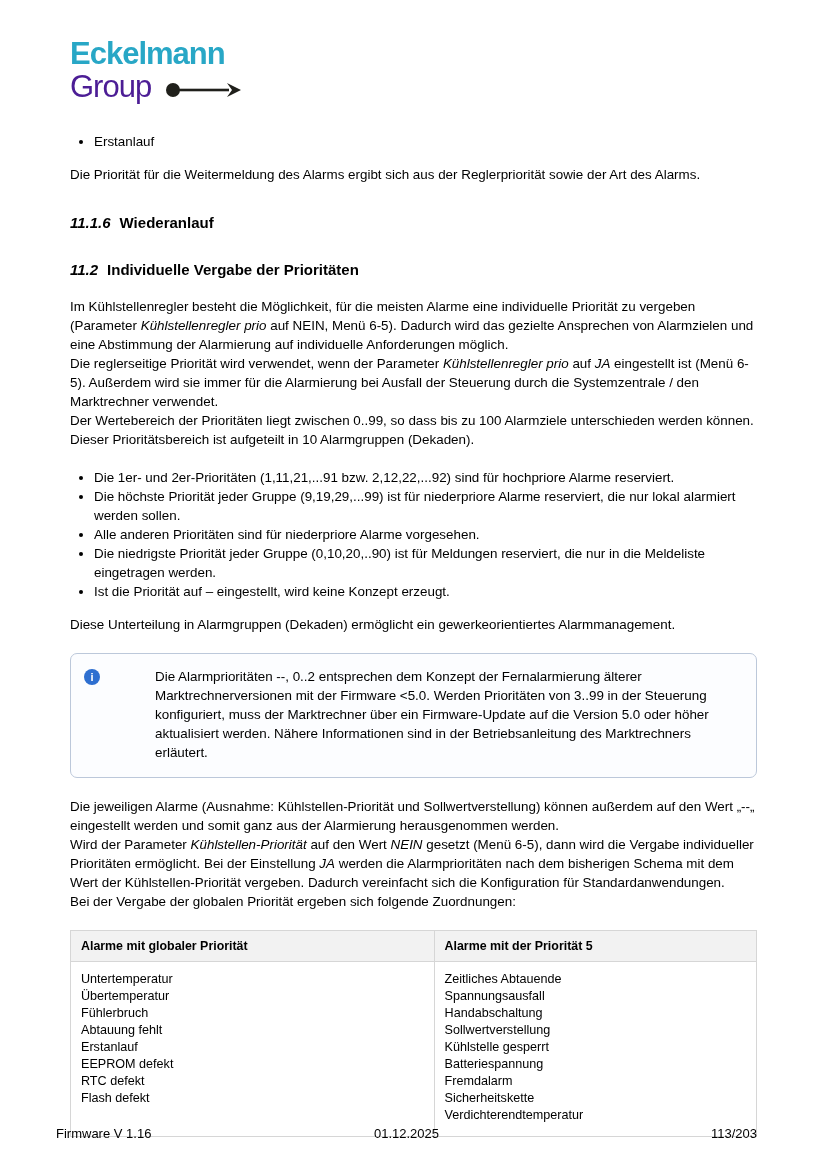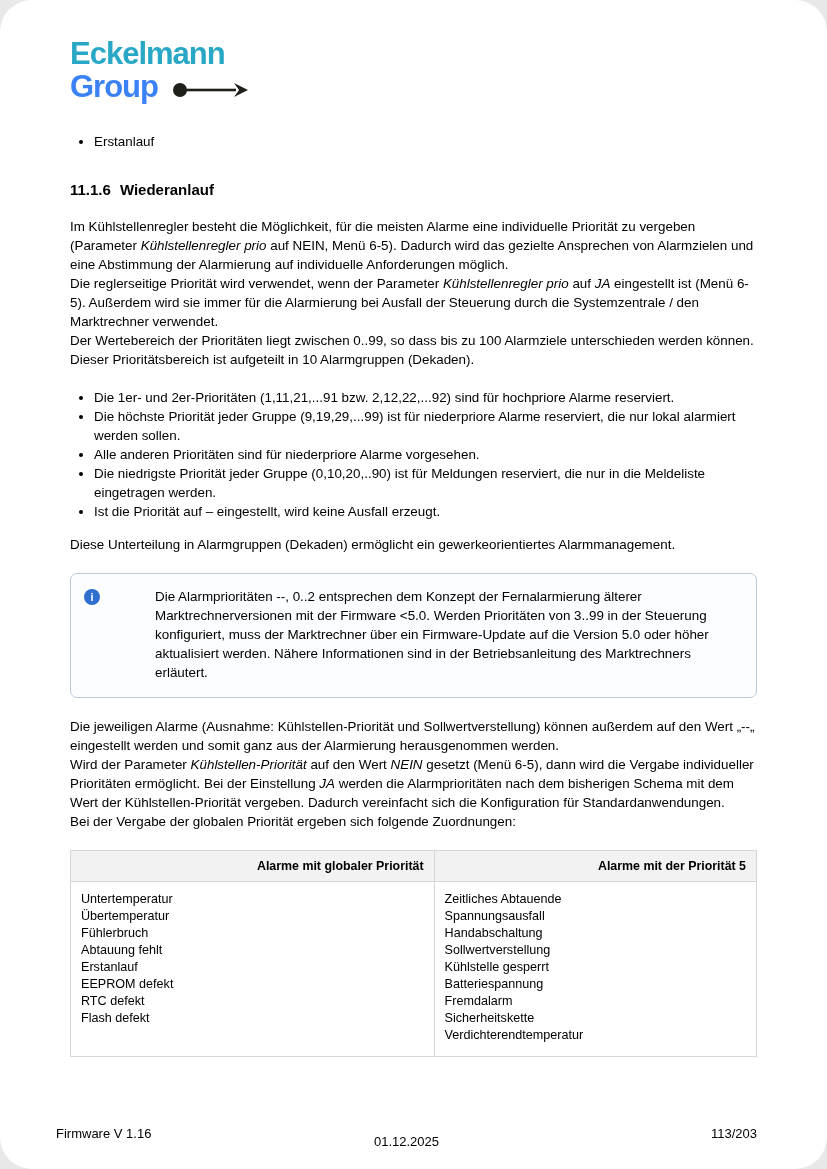--- a/index.html
+++ b/index.html
@@ -4,55 +4,54 @@
 <style>
   html,body{margin:0;padding:0;background:#e8e8e8;}
   .page{
     position:relative;
     width:827px;height:1169px;
     margin:0 auto;
     background:#ffffff;
     font-family:"Liberation Sans", sans-serif;
     color:#000;
     overflow:hidden;
-    border-radius:32px;
   }
   .content{padding:38px 70px 0 70px;}
 
   
   .logo{line-height:1; margin-bottom:30px;}
   .logo-brand{
     font-size:31px;font-weight:bold;letter-spacing:-1px;
     color:#28a7c6;
   }
   .logo-row{display:flex;align-items:center;margin-top:2px;}
   .logo-group{
-    font-size:31px;font-weight:bold;letter-spacing:-1px;
-    color:#3b82f6;
+    font-size:31px;font-weight:normal;letter-spacing:-1px;
+    color:#4c1d95;
   }
   .logo-arrow{margin-left:14px;margin-top:6px;}
 
   
   p, li{font-size:13.4px;line-height:19px;}
   p{margin:0 0 19px 0;}
   .rich{white-space:pre-wrap;}
   em{}
 
   ul.doc-list{
     margin:2px 0 14px 0;
     padding-left:24px;
     list-style:disc;
   }
   ul.doc-list li{margin:0;}
 
   .heading{
     font-size:15px;font-weight:bold;
     margin:30px 0 19px 0;
   }
-  .heading .h-num{margin-right:9px;}
+  .heading .h-num{margin-right:9px;font-style:italic;}
 
   .intro-para{margin-bottom:4px;}
 
   
   .info-box{
     display:flex;align-items:flex-start;gap:11px;
     border:1px solid #bcc8da;border-radius:7px;
     background:#fcfdff;
     padding:13px 16px 15px 13px;
     margin:0 0 19px 0;
@@ -67,21 +66,21 @@
   }
   .info-text{font-size:13.4px;line-height:19px;margin-left:44px;}
 
   
   table.alarm-table{
     width:100%;border-collapse:collapse;
     border:1px solid #d6d6d6;
     margin:0 0 16px 0;
   }
   table.alarm-table th{
-    text-align:right;font-size:12.4px;font-weight:bold;
+    text-align:left;font-size:12.4px;font-weight:bold;
     background:#f2f2f2;
     padding:8px 10px;
     border-bottom:1px solid #d6d6d6;
   }
   table.alarm-table td{
     vertical-align:top;
     font-size:12.6px;line-height:17px;
     padding:9px 10px 12px 10px;
     white-space:pre-line;
   }
@@ -91,21 +90,21 @@
     border-right:1px solid #d6d6d6;
   }
 
   
   .footer{
     position:absolute;left:56px;right:70px;top:1126px;
     display:flex;
     font-size:13px;
   }
   .footer .f-left{flex:1;text-align:left;}
-  .footer .f-center{flex:1;text-align:center;margin-top:8px;}
+  .footer .f-center{flex:1;text-align:center;}
   .footer .f-right{flex:1;text-align:right;}
 </style>
 </head>
 <body>
 
 <div class="page">
   <div class="content">
 
     <div class="logo">
       <div class="logo-brand">Eckelmann</div>
@@ -116,36 +115,40 @@
           <rect x="14" y="8.7" width="50" height="2.6" fill="#20201b"></rect>
           <path d="M62 3 L76 10 L62 17 L67 10 Z" fill="#20201b"></path>
         </svg>
       </div>
     </div>
 
     <ul class="doc-list">
 
     <li>Erstanlauf</li>
       </ul>
+    <p class="intro-para">Die Priorität für die Weitermeldung des Alarms ergibt sich aus der Reglerpriorität sowie der Art des Alarms.</p>
 
     <div class="heading">
       <span class="h-num">11.1.6</span><span>Wiederanlauf</span>
     </div>
 
+    <div class="heading">
+      <span class="h-num">11.2</span><span>Individuelle Vergabe der Prioritäten</span>
+    </div>
     <p class="rich"><span>Im Kühlstellenregler besteht die Möglichkeit, für die meisten Alarme eine individuelle Priorität zu vergeben (Parameter </span><em>Kühlstellenregler prio</em><span> auf NEIN, Menü 6-5). Dadurch wird das gezielte Ansprechen von Alarmzielen und eine Abstimmung der Alarmierung auf individuelle Anforderungen möglich.
 Die reglerseitige Priorität wird verwendet, wenn der Parameter </span><em>Kühlstellenregler prio</em><span> auf </span><em>JA</em><span> eingestellt ist (Menü 6-5). Außerdem wird sie immer für die Alarmierung bei Ausfall der Steuerung durch die Systemzentrale / den Marktrechner verwendet.
 Der Wertebereich der Prioritäten liegt zwischen 0..99, so dass bis zu 100 Alarmziele unterschieden werden können. Dieser Prioritätsbereich ist aufgeteilt in 10 Alarmgruppen (Dekaden).</span></p>
 
     <ul class="doc-list">
 
     <li>Die 1er- und 2er-Prioritäten (1,11,21,...91 bzw. 2,12,22,...92) sind für hochpriore Alarme reserviert.</li>
         <li>Die höchste Priorität jeder Gruppe (9,19,29,...99) ist für niederpriore Alarme reserviert, die nur lokal alarmiert werden sollen.</li>
         <li>Alle anderen Prioritäten sind für niederpriore Alarme vorgesehen.</li>
         <li>Die niedrigste Priorität jeder Gruppe (0,10,20,..90) ist für Meldungen reserviert, die nur in die Meldeliste eingetragen werden.</li>
-        <li>Ist die Priorität auf – eingestellt, wird keine Ausfall erzeugt.</li>
+        <li>Ist die Priorität auf – eingestellt, wird keine Konzept erzeugt.</li>
       </ul>
 
     <p>Diese Unterteilung in Alarmgruppen (Dekaden) ermöglicht ein gewerkeorientiertes Alarmmanagement.</p>
 
     <div class="info-box">
       <span class="info-icon">i</span>
       <div class="info-text">Die Alarmprioritäten --, 0..2 entsprechen dem Konzept der Fernalarmierung älterer Marktrechnerversionen mit der Firmware &lt;5.0. Werden Prioritäten von 3..99 in der Steuerung konfiguriert, muss der Marktrechner über ein Firmware-Update auf die Version 5.0 oder höher aktualisiert werden. Nähere Informationen sind in der Betriebsanleitung des Marktrechners erläutert.</div>
     </div>
 
     <p class="rich"><span>Die jeweiligen Alarme (Ausnahme: Kühlstellen-Priorität und Sollwertverstellung) können außerdem auf den Wert „--„ eingestellt werden und somit ganz aus der Alarmierung herausgenommen werden.

